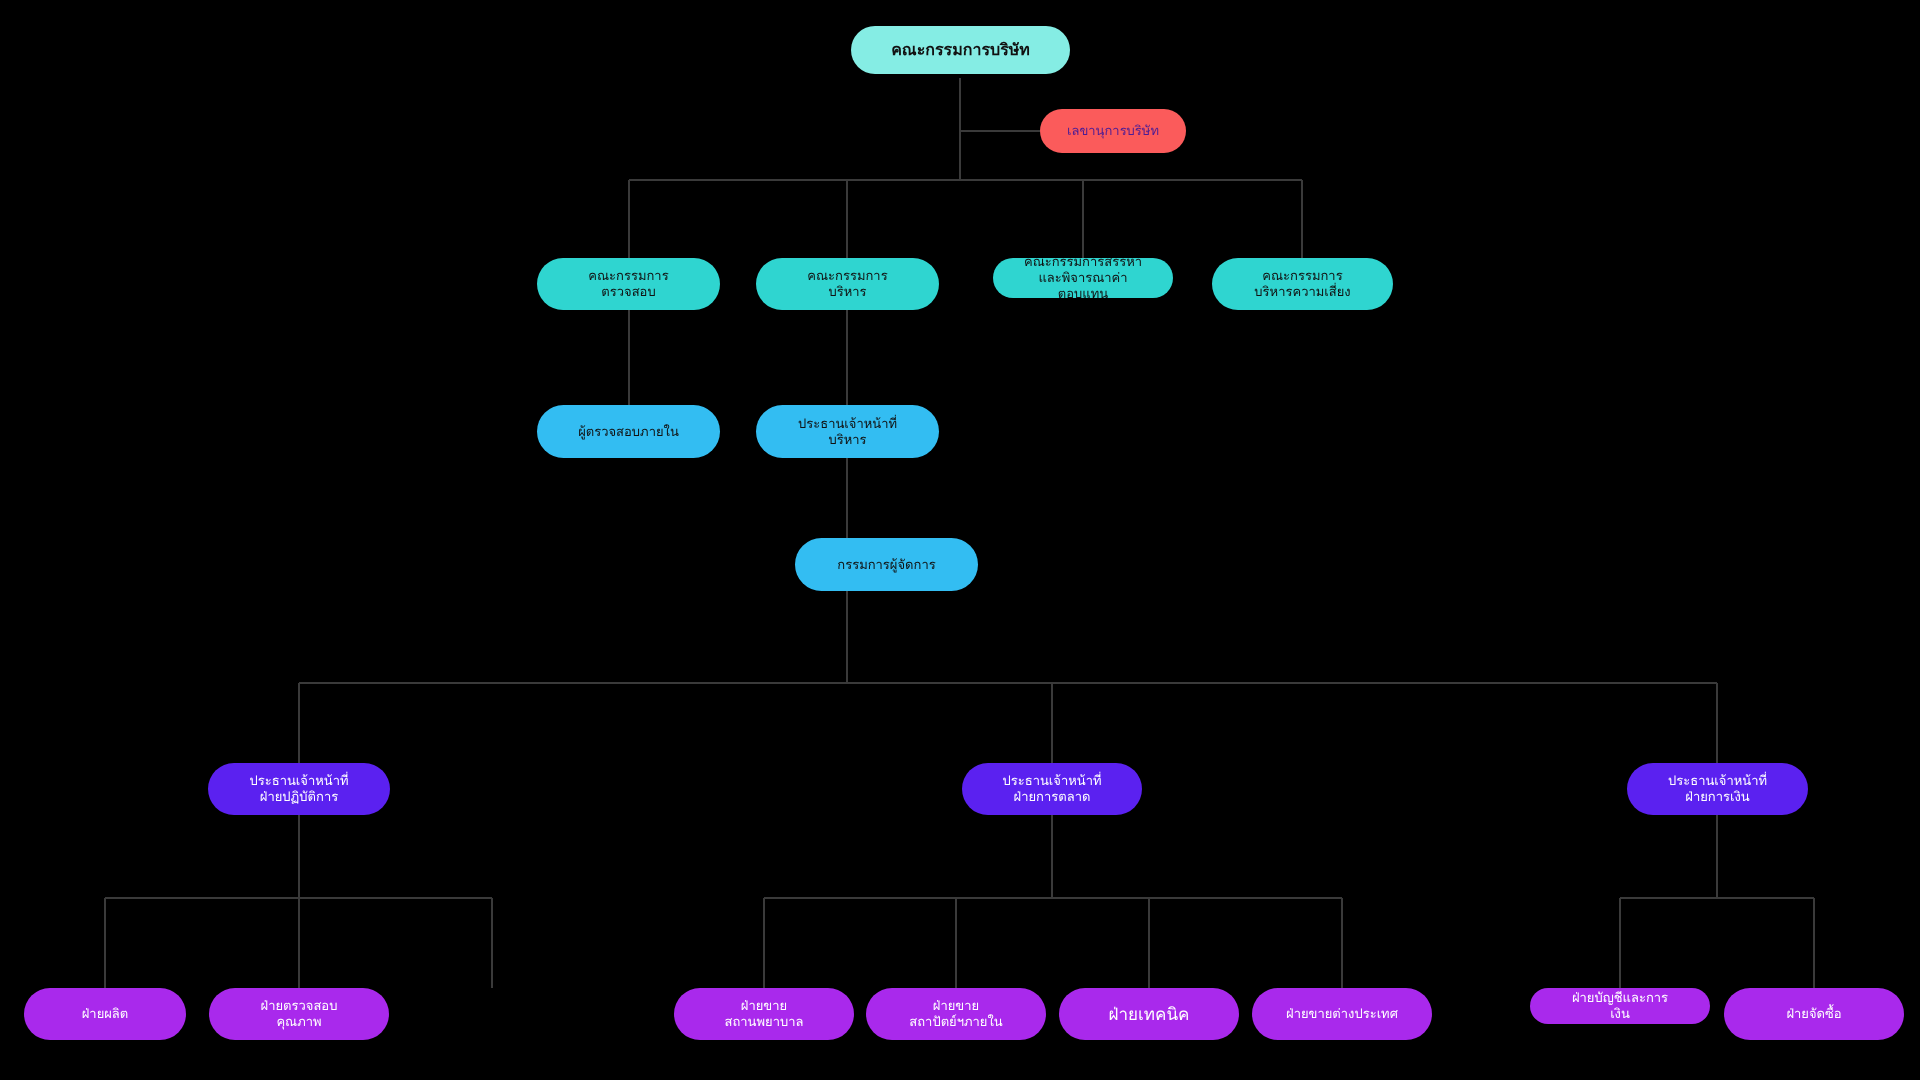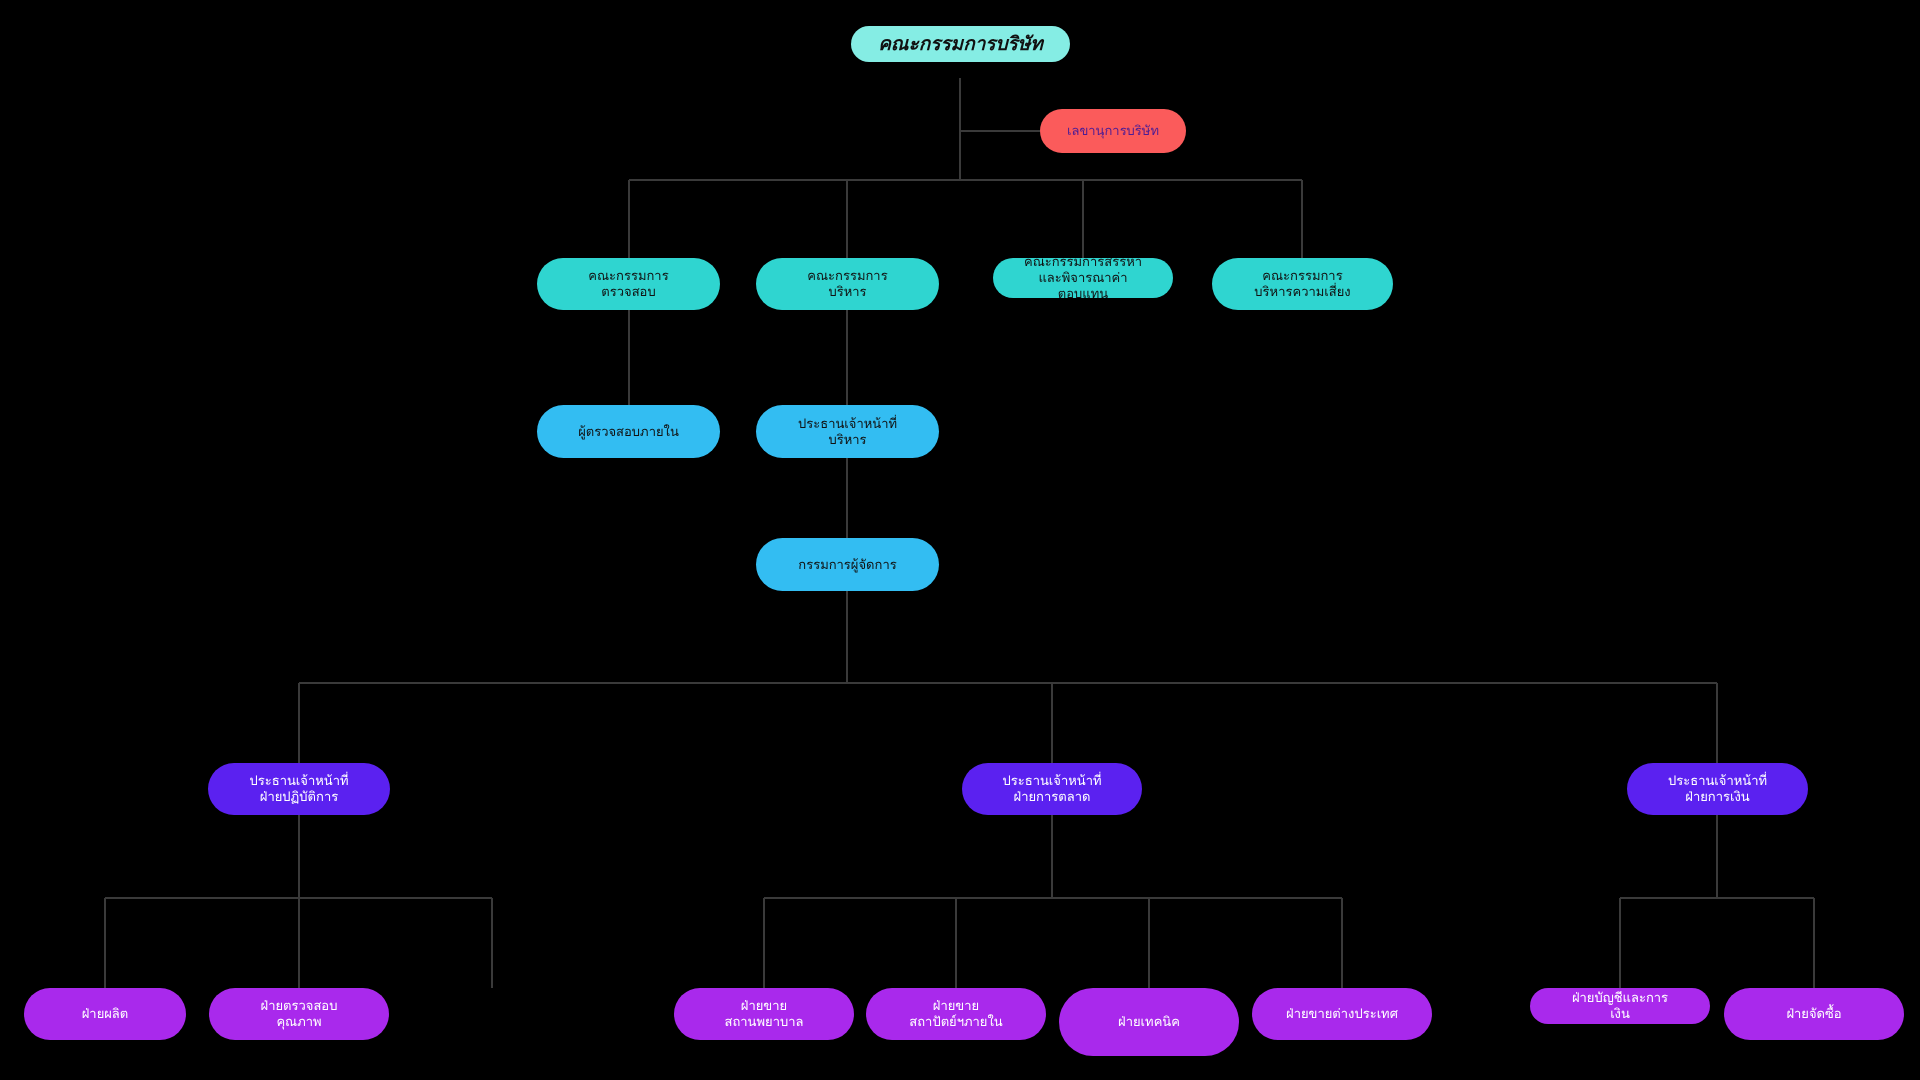--- a/index.html
+++ b/index.html
@@ -88,21 +88,21 @@
       <line x1="1149" y1="898" x2="1149" y2="988"></line>
       <line x1="1342" y1="898" x2="1342" y2="988"></line>
 
       <line x1="1717" y1="815" x2="1717" y2="898"></line>
       <line x1="1620" y1="898" x2="1814" y2="898"></line>
       <line x1="1620" y1="898" x2="1620" y2="988"></line>
       <line x1="1814" y1="898" x2="1814" y2="988"></line>
     </g>
   </svg>
 
-  <div class="node n-board" style="left:851px; top:26px; width:219px; height:36px; font-size:19px;font-style:italic;">คณะกรรมการบริษัท</div>
+  <div class="node n-board" style="left:851px; top:26px; width:219px; height:48px; font-size:16px;">คณะกรรมการบริษัท</div>
 
   <div class="node n-secretary" style="left:1040px; top:109px; width:146px; height:44px; font-size:13px;">เลขานุการบริษัท</div>
 
   <div class="node n-committee" style="left:537px; top:258px; width:183px; height:52px; font-size:13px;">คณะกรรมการ
 ตรวจสอบ</div>
 
   <div class="node n-committee" style="left:756px; top:258px; width:183px; height:52px; font-size:13px;">คณะกรรมการ
 บริหาร</div>
 
   <div class="node n-committee" style="left:993px; top:258px; width:180px; height:40px; font-size:13px;">คณะกรรมการสรรหา
@@ -110,21 +110,21 @@
 ตอบแทน</div>
 
   <div class="node n-committee" style="left:1212px; top:258px; width:181px; height:52px; font-size:13px;">คณะกรรมการ
 บริหารความเสี่ยง</div>
 
   <div class="node n-exec" style="left:537px; top:405px; width:183px; height:53px; font-size:13px;">ผู้ตรวจสอบภายใน</div>
 
   <div class="node n-exec" style="left:756px; top:405px; width:183px; height:53px; font-size:13px;">ประธานเจ้าหน้าที่
 บริหาร</div>
 
-  <div class="node n-exec" style="left:756px; top:538px; width:183px; height:53px; font-size:13px;">กรรมการผู้จัดการ</div>
+  <div class="node n-exec" style="left:795px; top:538px; width:183px; height:53px; font-size:13px;">กรรมการผู้จัดการ</div>
 
   <div class="node n-officer" style="left:208px; top:763px; width:182px; height:52px; font-size:13px;">ประธานเจ้าหน้าที่
 ฝ่ายปฏิบัติการ</div>
 
   <div class="node n-officer" style="left:962px; top:763px; width:180px; height:52px; font-size:13px;">ประธานเจ้าหน้าที่
 ฝ่ายการตลาด</div>
 
   <div class="node n-officer" style="left:1627px; top:763px; width:181px; height:52px; font-size:13px;">ประธานเจ้าหน้าที่
 ฝ่ายการเงิน</div>
 
@@ -133,21 +133,21 @@
   <div class="node n-dept" style="left:209px; top:988px; width:180px; height:52px; font-size:13px;">ฝ่ายตรวจสอบ
 คุณภาพ</div>
 
 
   <div class="node n-dept" style="left:674px; top:988px; width:180px; height:52px; font-size:13px;">ฝ่ายขาย
 สถานพยาบาล</div>
 
   <div class="node n-dept" style="left:866px; top:988px; width:180px; height:52px; font-size:13px;">ฝ่ายขาย
 สถาปัตย์ฯภายใน</div>
 
-  <div class="node n-dept" style="left:1059px; top:988px; width:180px; height:68px; font-size:13px;">ฝ่ายเทคนิค</div>
+  <div class="node n-dept" style="left:1059px; top:988px; width:180px; height:52px; font-size:17px;">ฝ่ายเทคนิค</div>
 
   <div class="node n-dept" style="left:1252px; top:988px; width:180px; height:52px; font-size:13px;">ฝ่ายขายต่างประเทศ</div>
 
   <div class="node n-dept" style="left:1530px; top:988px; width:180px; height:36px; font-size:13px;">ฝ่ายบัญชีและการ
 เงิน</div>
 
   <div class="node n-dept" style="left:1724px; top:988px; width:180px; height:52px; font-size:13px;">ฝ่ายจัดซื้อ</div>
 
 </div>
 

